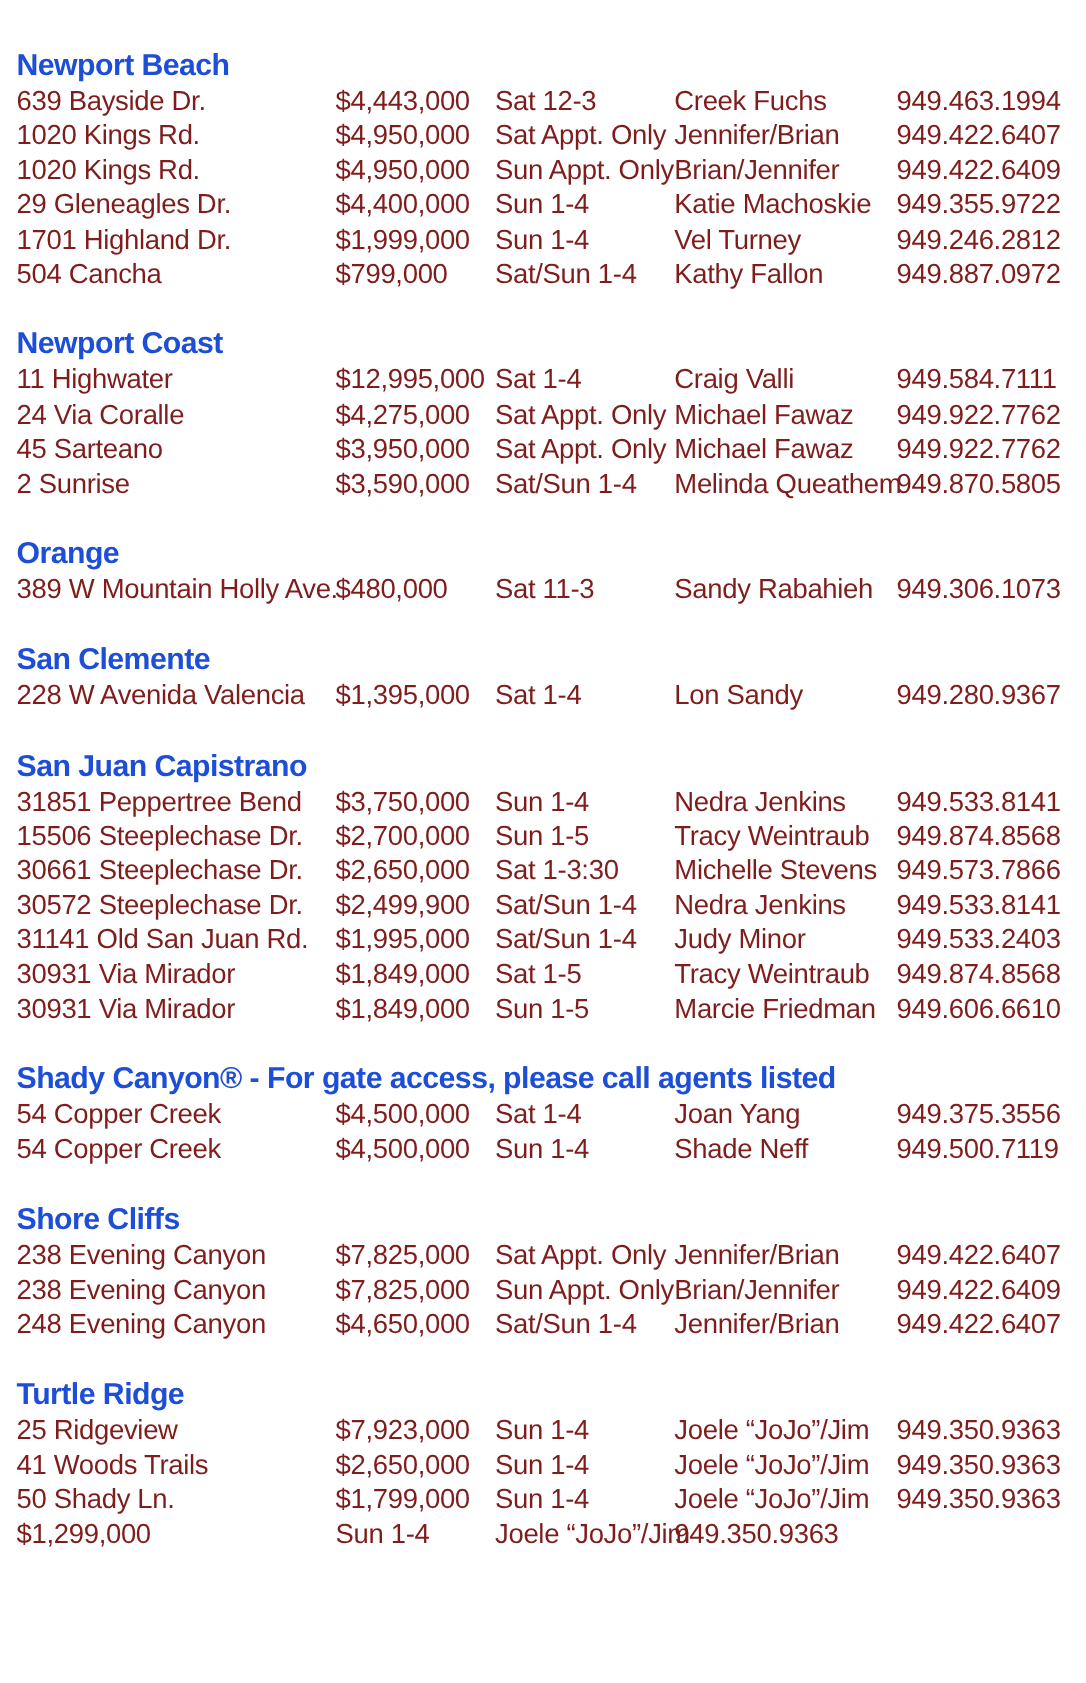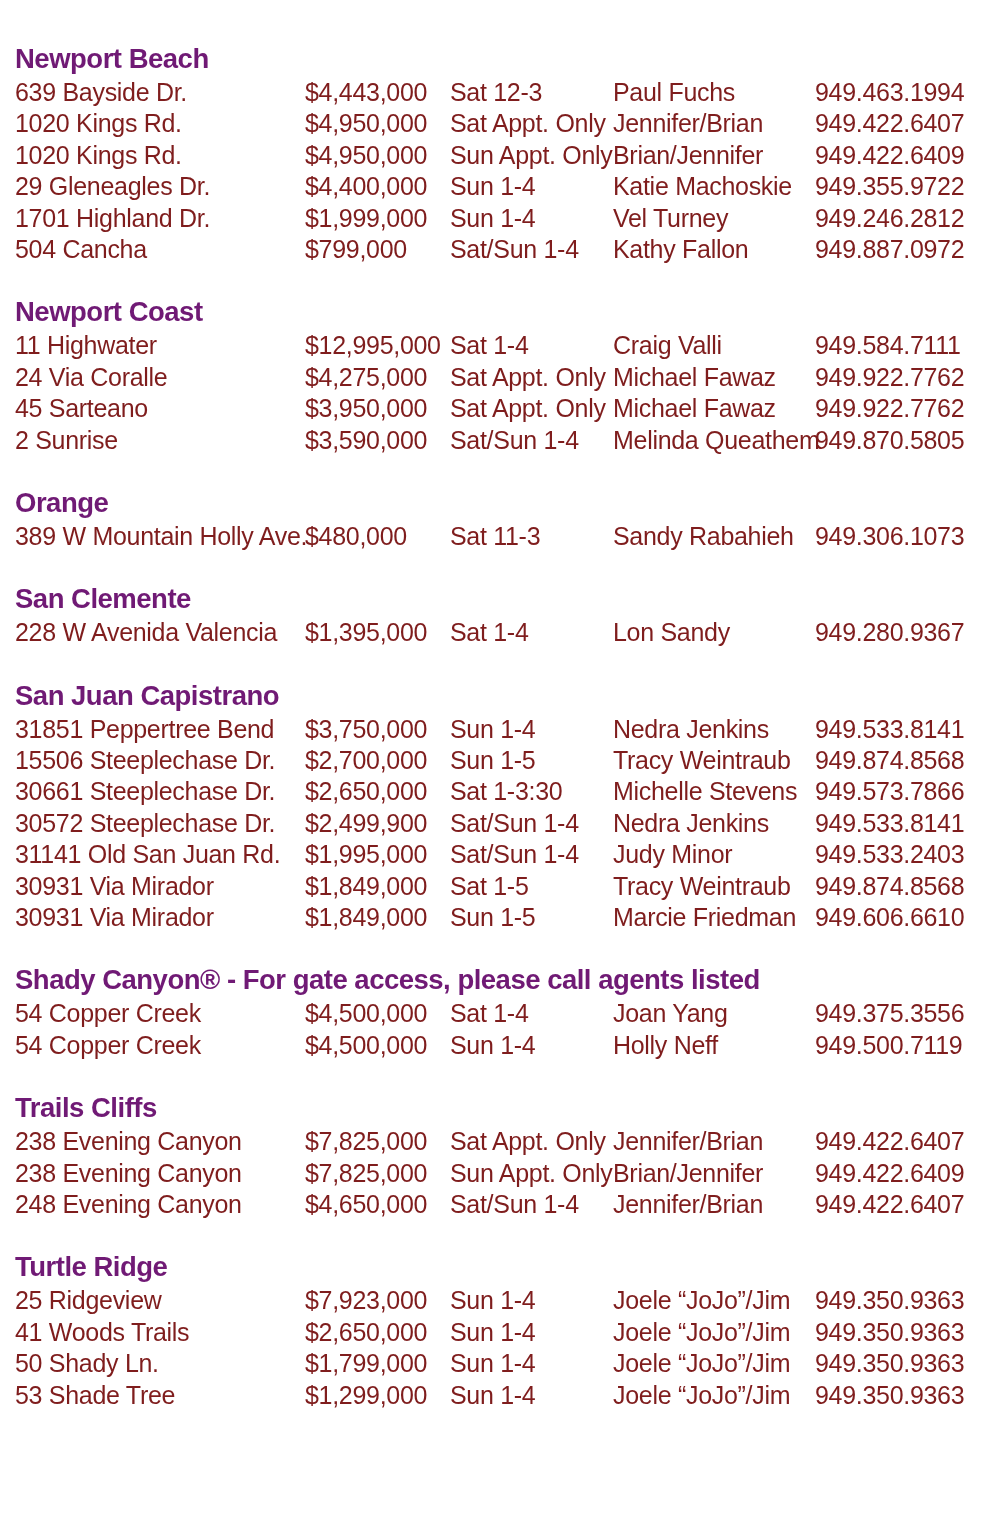--- a/index.html
+++ b/index.html
@@ -14,21 +14,21 @@
     padding: 40px 10px 0 15px;
   }
   .section + .section {
     margin-top: 28px;
   }
   .section-title {
     font-size: 27.5px;
     font-weight: bold;
     letter-spacing: -0.5px;
     line-height: 37px;
-    color: #701a75;
+    color: #1d4ed8;
     white-space: nowrap;
   }
   .rows { width: 100%; }
   .row {
     display: grid;
     grid-template-columns: 290px 145px 163px 202px auto;
     height: 31.4px;
     line-height: 31.4px;
     font-size: 25px;
     letter-spacing: -0.3px;
@@ -43,21 +43,21 @@
 <body>
 
 <main>
   <section class="section">
     <h2 class="section-title">Newport Beach</h2>
     <div class="rows">
   <div class="row">
     <span class="cell">639 Bayside Dr.</span>
     <span class="cell">$4,443,000</span>
     <span class="cell">Sat 12-3</span>
-    <span class="cell">Paul Fuchs</span>
+    <span class="cell">Creek Fuchs</span>
     <span class="cell">949.463.1994</span>
   </div>
 
   <div class="row">
     <span class="cell">1020 Kings Rd.</span>
     <span class="cell">$4,950,000</span>
     <span class="cell">Sat Appt. Only</span>
     <span class="cell">Jennifer/Brian</span>
     <span class="cell">949.422.6407</span>
   </div>
@@ -228,28 +228,28 @@
     <span class="cell">$4,500,000</span>
     <span class="cell">Sat 1-4</span>
     <span class="cell">Joan Yang</span>
     <span class="cell">949.375.3556</span>
   </div>
 
   <div class="row">
     <span class="cell">54 Copper Creek</span>
     <span class="cell">$4,500,000</span>
     <span class="cell">Sun 1-4</span>
-    <span class="cell">Holly Neff</span>
+    <span class="cell">Shade Neff</span>
     <span class="cell">949.500.7119</span>
   </div>
 </div>
   </section>
 
   <section class="section">
-    <h2 class="section-title">Trails Cliffs</h2>
+    <h2 class="section-title">Shore Cliffs</h2>
     <div class="rows">
   <div class="row">
     <span class="cell">238 Evening Canyon</span>
     <span class="cell">$7,825,000</span>
     <span class="cell">Sat Appt. Only</span>
     <span class="cell">Jennifer/Brian</span>
     <span class="cell">949.422.6407</span>
   </div>
 
   <div class="row">
@@ -291,21 +291,20 @@
 
   <div class="row">
     <span class="cell">50 Shady Ln.</span>
     <span class="cell">$1,799,000</span>
     <span class="cell">Sun 1-4</span>
     <span class="cell">Joele “JoJo”/Jim</span>
     <span class="cell">949.350.9363</span>
   </div>
 
   <div class="row">
-    <span class="cell">53 Shade Tree</span>
     <span class="cell">$1,299,000</span>
     <span class="cell">Sun 1-4</span>
     <span class="cell">Joele “JoJo”/Jim</span>
     <span class="cell">949.350.9363</span>
   </div>
 </div>
   </section>
 </main>
 
 </body></html>

